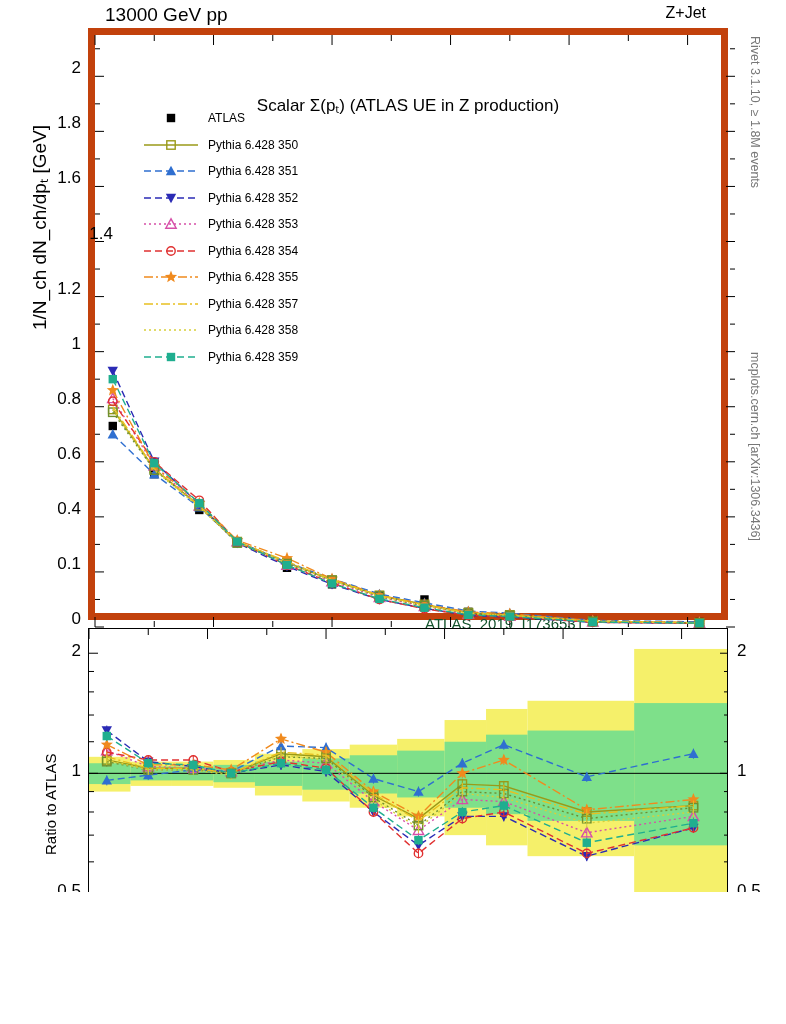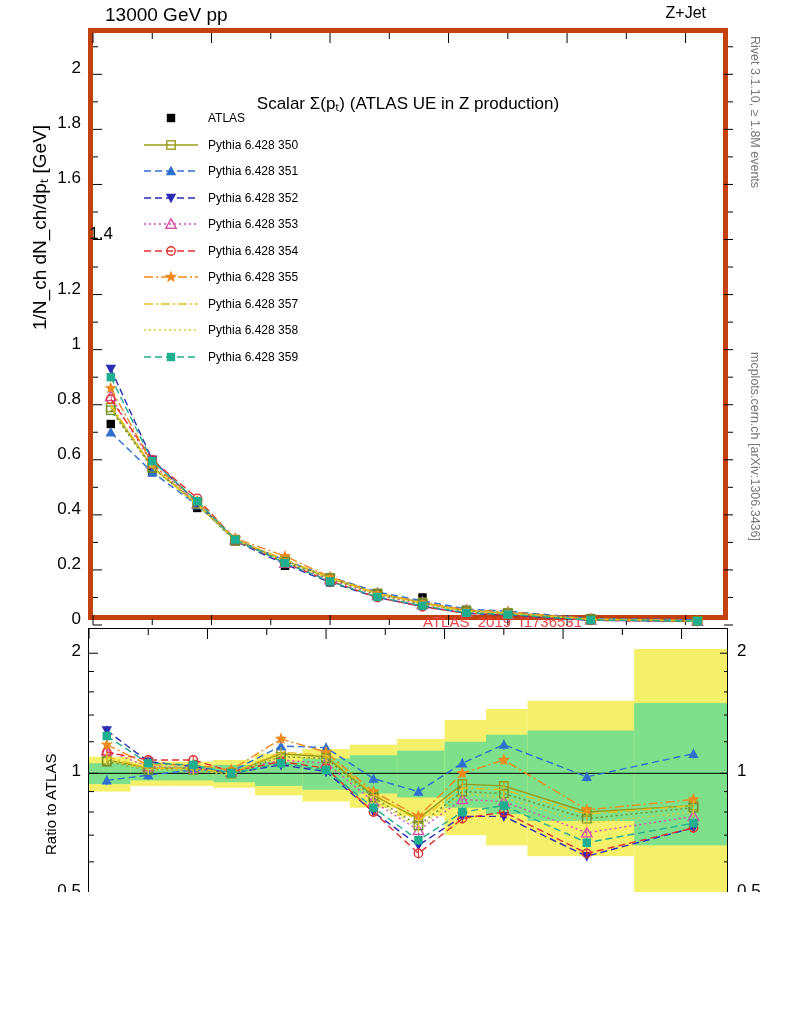--- a/index.html
+++ b/index.html
@@ -10,33 +10,33 @@
   .vtxt{position:absolute;white-space:nowrap;transform-origin:0 0;}
 
   
   #hdr-left{left:105px;top:4px;font-size:19px;}
   #hdr-right{right:80px;top:4px;font-size:16px;}
 
   
   .side{font-size:12.5px;color:#777;}
 
   
-  #panelTop{position:absolute;left:88px;top:28px;width:640px;height:592px;border:5px solid #c2410c;box-sizing:border-box;background:#fff;}
+  #panelTop{position:absolute;left:88px;top:28px;width:640px;height:592px;border:7px solid #c2410c;box-sizing:border-box;background:#fff;}
   #panelBot{position:absolute;left:88px;top:628px;width:640px;height:312px;border:1px solid #000;box-sizing:border-box;background:#fff;overflow:hidden;}
 
   svg{position:absolute;left:0;top:0;overflow:visible;}
 
   
   #legend{position:absolute;left:140px;top:105px;font-size:12px;}
   .lgrow{height:26.5px;display:flex;align-items:center;}
   .lgmark{width:62px;height:26px;position:relative;}
   .lglabel{margin-left:6px;}
 
   #title-top{left:50%;top:58px;transform:translateX(-50%);font-size:17px;}
-  #watermark{left:330px;top:580px;font-size:15px;color:#ef4444;}
+  #watermark{left:330px;top:580px;font-size:15px;color:#14532d;}
 </style>
 </head>
 <body>
 
 <div id="root">
 
   <div class="txt" id="hdr-left">13000 GeV pp</div>
   <div class="txt" id="hdr-right">Z+Jet</div>
 
   <div class="vtxt side" style="left:762px;top:36px;transform:rotate(90deg);">Rivet 3.1.10, ≥ 1.8M events</div>
@@ -534,21 +534,21 @@
         <rect x="600.2444444444443" y="189.98260664678102" width="8.4" height="8.4" fill="#1fae8f"></rect>
       </svg>
   </div>
 
   <div class="vtxt" style="left:42px;top:855px;transform:rotate(-90deg);font-size:15px;">Ratio to ATLAS</div>
 
   <div class="txt" style="right:52px;top:980px;font-size:19px;">pₜ [GeV]</div>
 
   <div id="ticklabels">
       <div class="txt" style="left: 81px; top: 609px; font-size: 17px; transform: translateX(-100%);">0</div>
-      <div class="txt" style="left: 81px; top: 553.93px; font-size: 17px; transform: translateX(-100%);">0.2</div>
+      <div class="txt" style="left: 81px; top: 553.93px; font-size: 17px; transform: translateX(-100%);">0.1</div>
       <div class="txt" style="left: 81px; top: 498.86px; font-size: 17px; transform: translateX(-100%);">0.4</div>
       <div class="txt" style="left: 81px; top: 443.791px; font-size: 17px; transform: translateX(-100%);">0.6</div>
       <div class="txt" style="left: 81px; top: 388.721px; font-size: 17px; transform: translateX(-100%);">0.8</div>
       <div class="txt" style="left: 81px; top: 333.651px; font-size: 17px; transform: translateX(-100%);">1</div>
       <div class="txt" style="left: 81px; top: 278.581px; font-size: 17px; transform: translateX(-100%);">1.2</div>
       <div class="txt" style="left: 81px; top: 223.512px; font-size: 17px; transform: translateX(-100%); margin-left: 32px;">1.4</div>
       <div class="txt" style="left: 81px; top: 168.442px; font-size: 17px; transform: translateX(-100%);">1.6</div>
       <div class="txt" style="left: 81px; top: 113.372px; font-size: 17px; transform: translateX(-100%);">1.8</div>
       <div class="txt" style="left: 81px; top: 58.3023px; font-size: 17px; transform: translateX(-100%);">2</div>
       <div class="txt" style="left: 81px; top: 881.444px; font-size: 17px; transform: translateX(-100%);">0.5</div>

